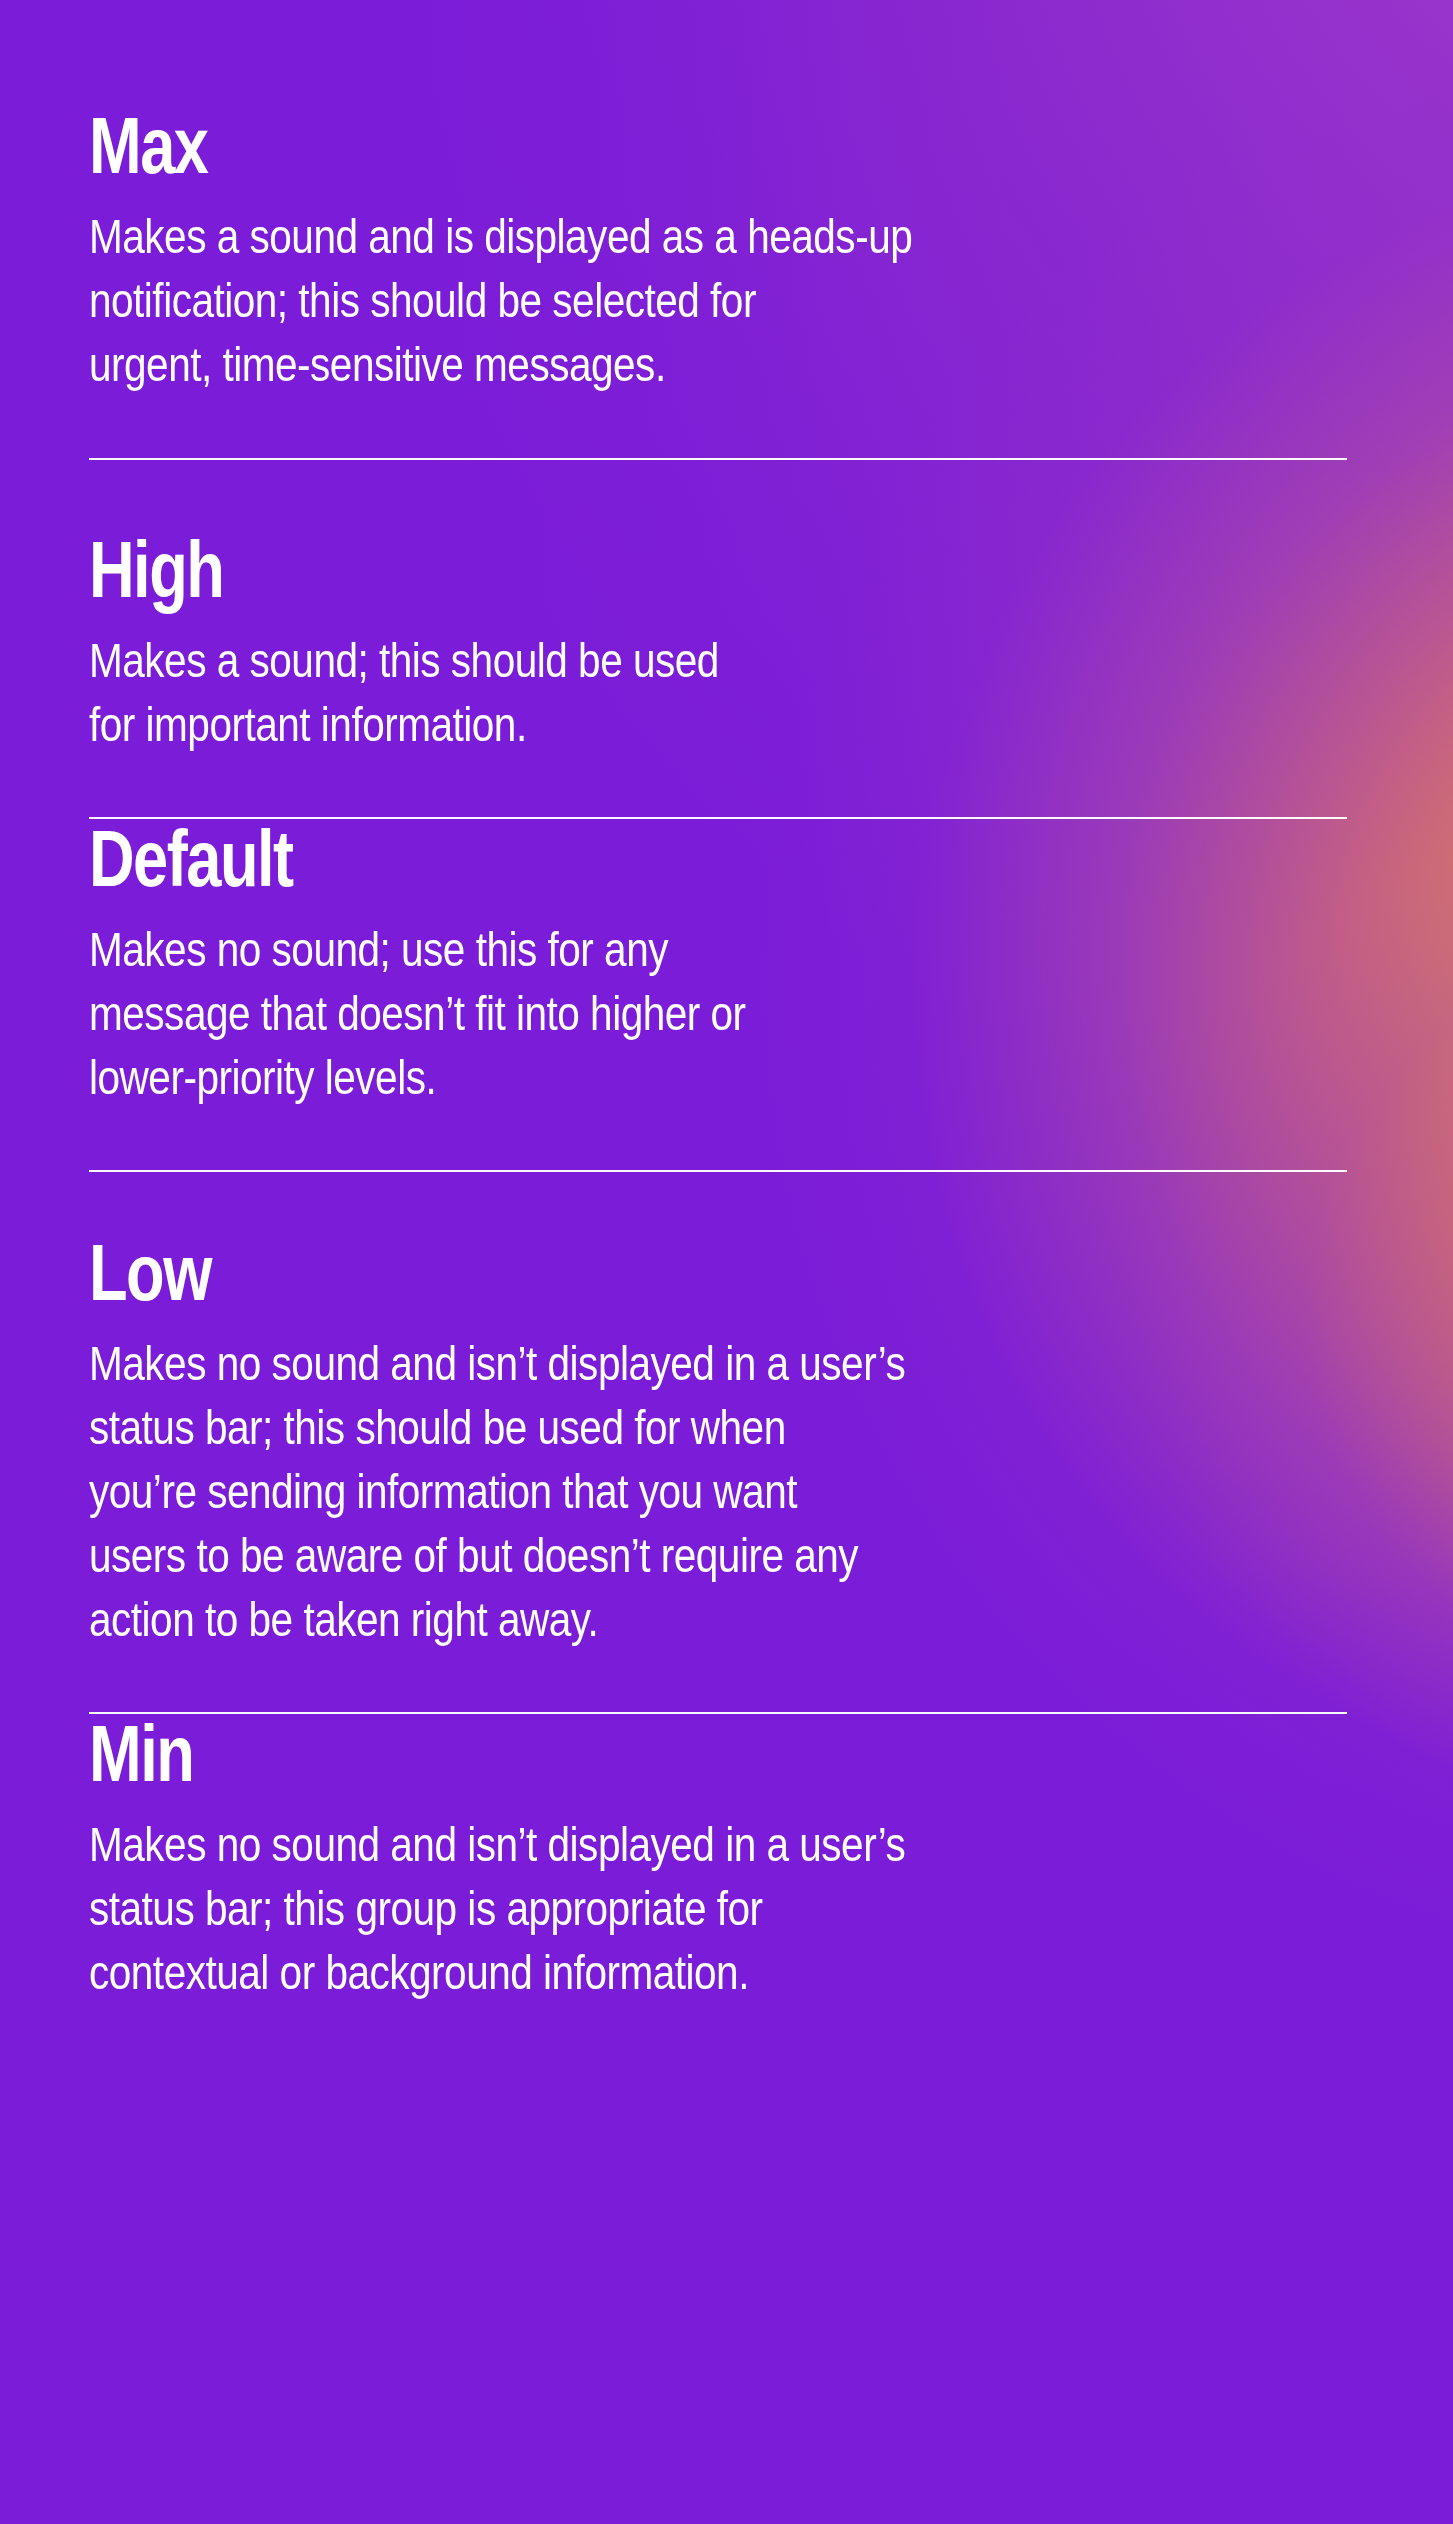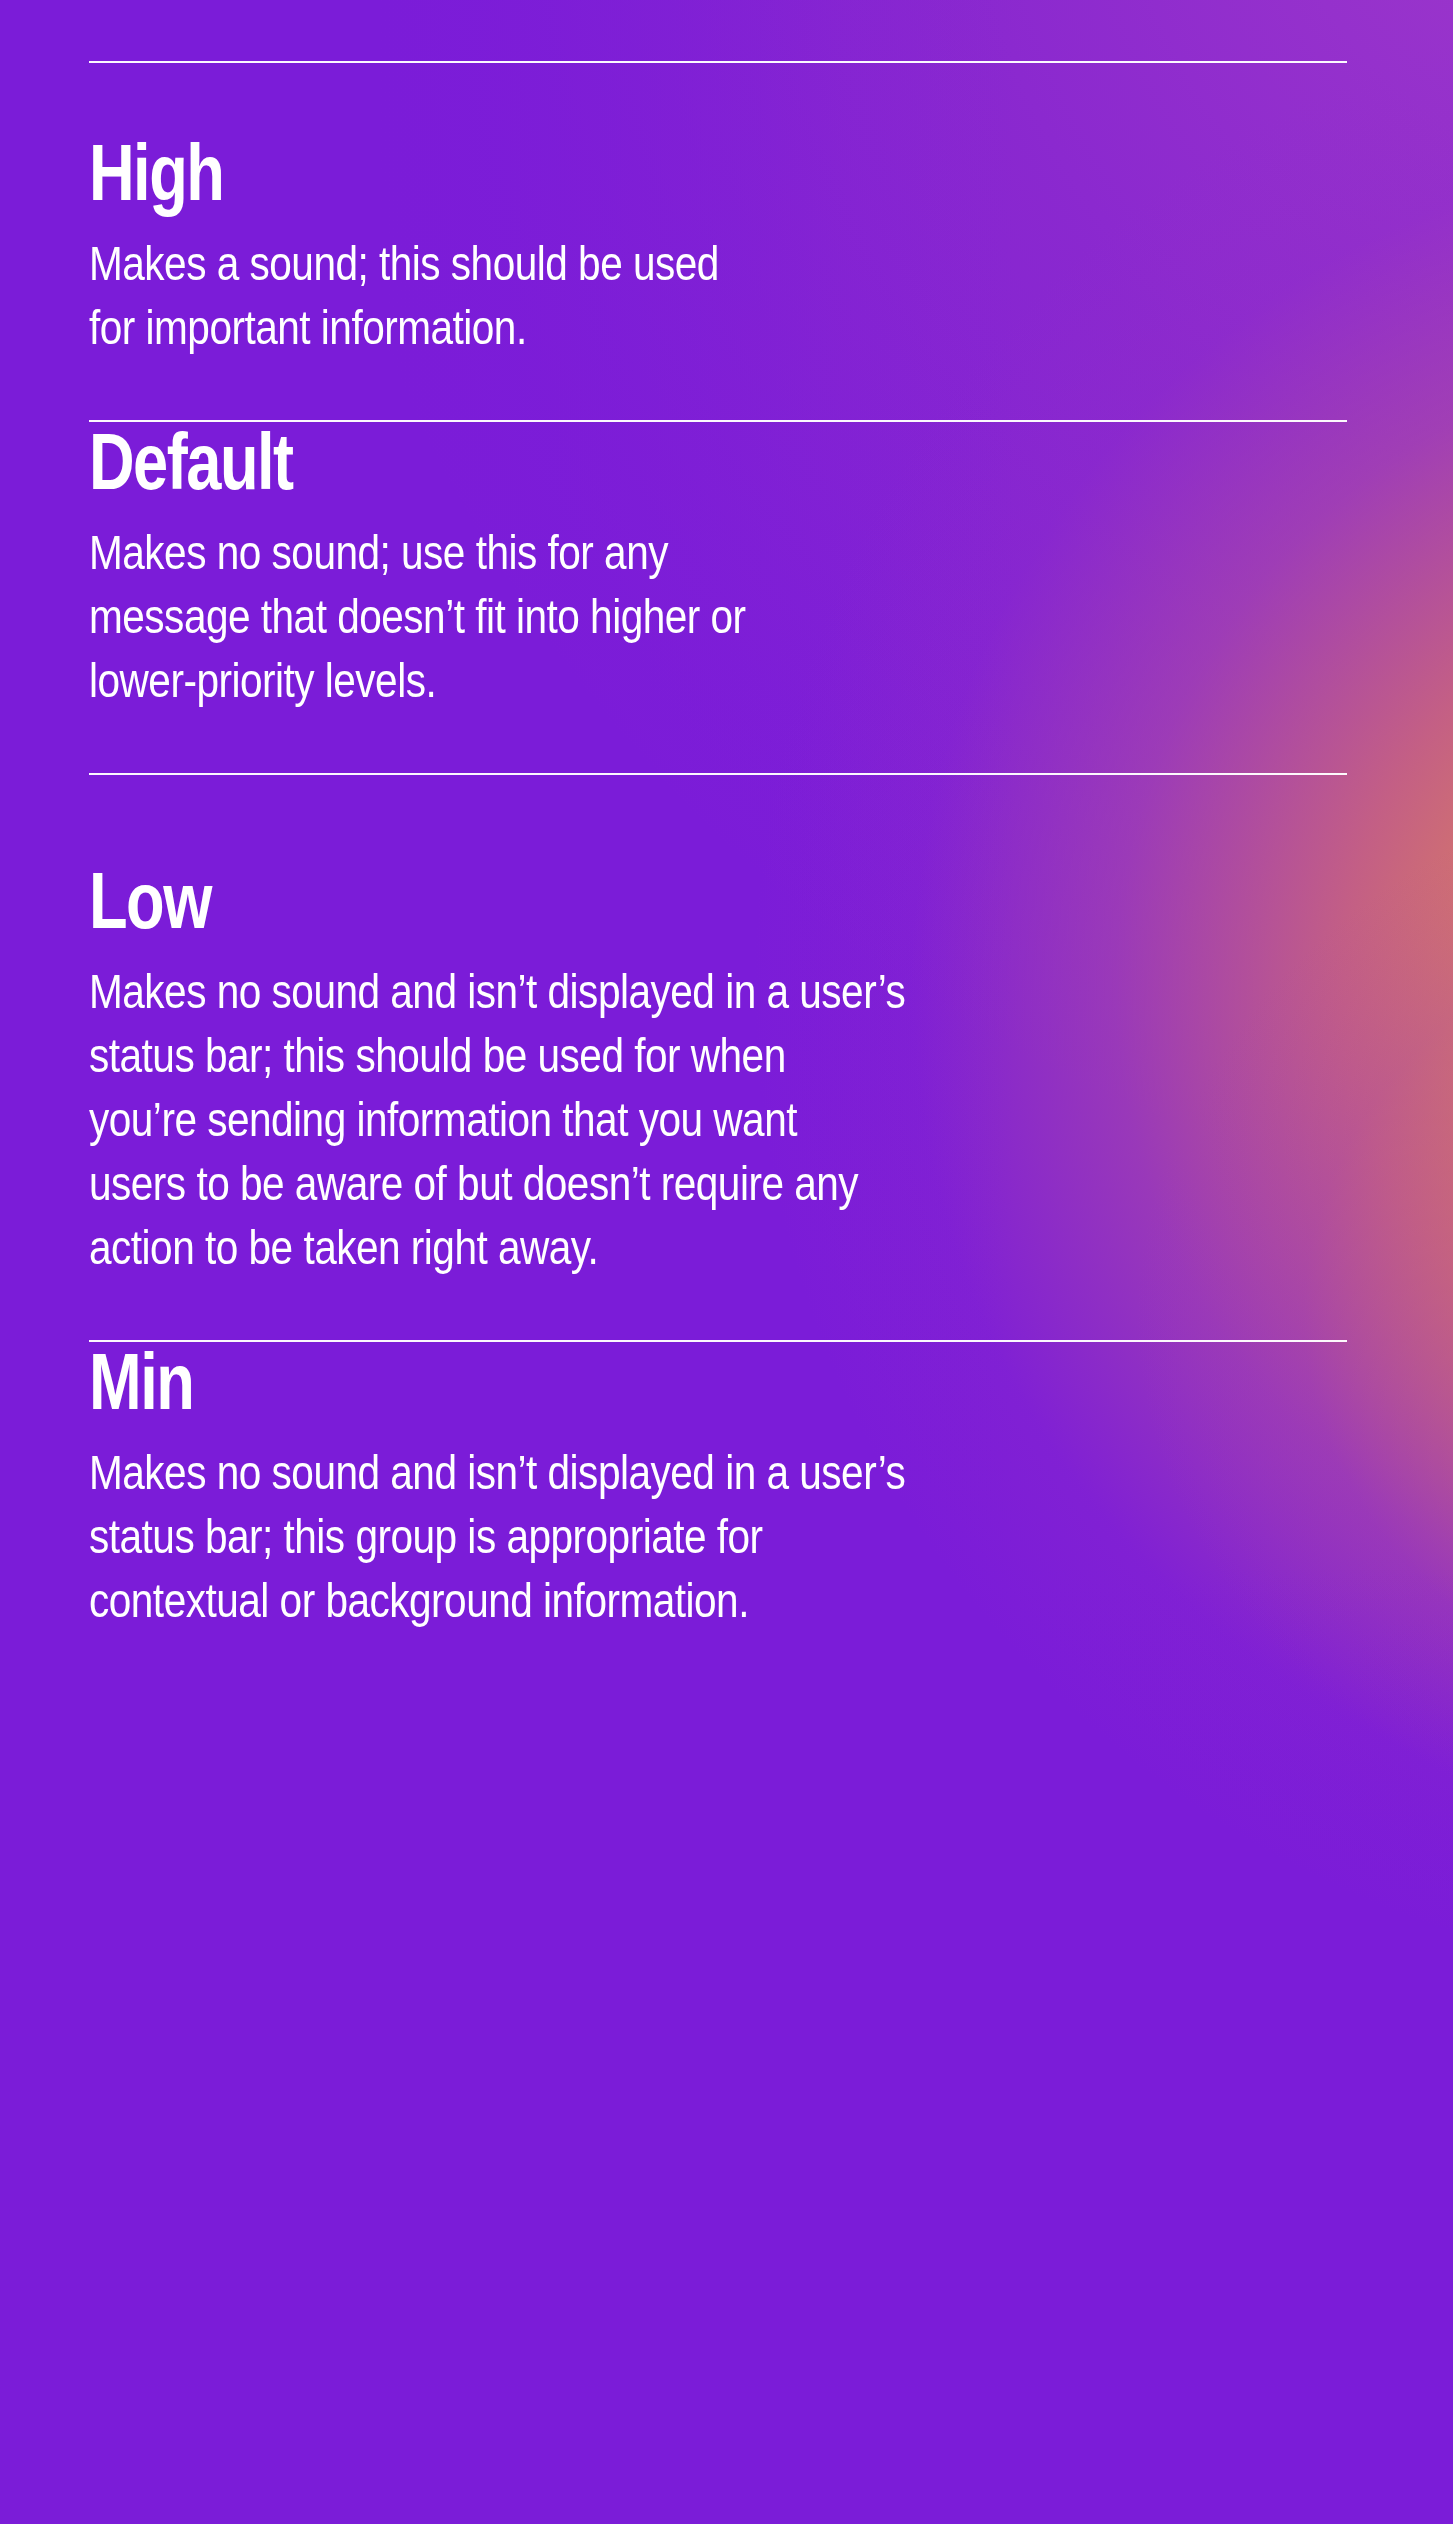--- a/index.html
+++ b/index.html
@@ -134,40 +134,46 @@
   #div-1              { margin-top:61px; }
 
   #sec-high           { padding-top:70px; }
   #sec-high .sec-body { margin-top:19.7px; }
   #div-2              { margin-top:60px; }
 
   #sec-default            { }
   #sec-default .sec-body  { margin-top:19.7px; }
   #div-3                  { margin-top:60px; }
 
-  #sec-low            { padding-top:86px; }
+  #sec-low            { padding-top:61px; }
   #sec-low .sec-body  { margin-top:19.7px; }
   #div-4              { margin-top:60px; }
 
   #sec-min            { }
   #sec-min .sec-body  { margin-top:19.7px; }
 </style>
 </head>
 <body>
 
 <div id="bg-root">
   <div class="wash-a"></div>
   <div class="wash-b"></div>
   <div class="wash-c"></div>
   <div class="wash-d"></div>
   <div class="wash-e"></div>
 </div>
 
 <main id="content">
 
+  <section class="section" id="sec-max">
+    <h2 class="sec-title">Max</h2>
+    <p class="sec-body">Makes a sound and is displayed as a heads-up
+notification; this should be selected for
+urgent, time-sensitive messages.</p>
+  </section>
   <div class="divider" id="div-1"></div>
 
   <section class="section" id="sec-high">
     <h2 class="sec-title">High</h2>
     <p class="sec-body">Makes a sound; this should be used
 for important information.</p>
   </section>
   <div class="divider" id="div-2"></div>
 
   <section class="section" id="sec-default">

